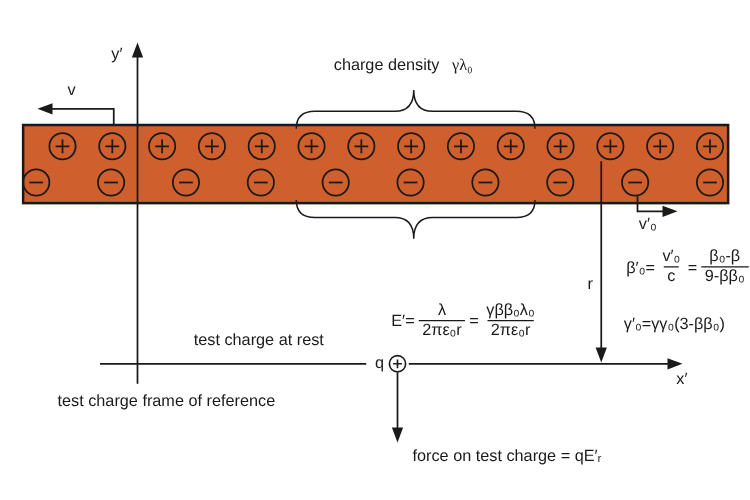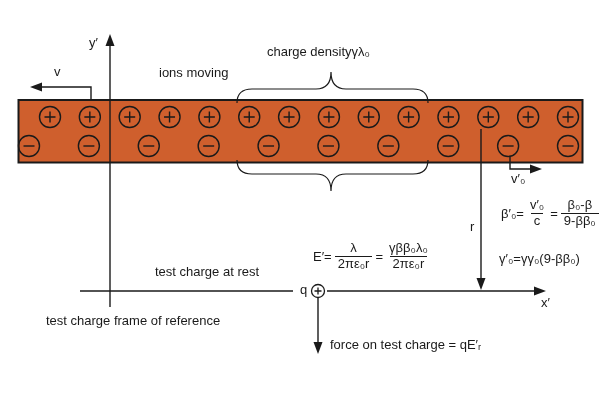--- a/index.html
+++ b/index.html
@@ -2,21 +2,21 @@
 <html><head>
 <meta charset="utf-8">
 <style>
   html,body{margin:0;padding:0;background:#fff;}
   .stage{
     position:relative;width:600px;height:400px;background:#ffffff;
     font-family:"Liberation Sans",sans-serif;color:#1a1a1a;overflow:hidden;
   }
   svg.overlay{position:absolute;left:0;top:0;width:600px;height:400px;}
   .lbl{position:absolute;font-size:13px;line-height:1.1;white-space:nowrap;}
-  .lbl .gap{}
+  .lbl .gap{margin-left:10px;font-family:Liberation Serif, serif;}
   .formula{position:absolute;display:flex;align-items:center;font-size:13px;gap:3px;white-space:nowrap;}
   .frac{display:inline-flex;flex-direction:column;align-items:center;line-height:1.12;}
   .frac .num{padding:0 3px;}
   .frac .den{border-top:1px solid #1a1a1a;padding:0 3px;}
 </style>
 </head>
 <body>
 
 <div class="stage">
 
@@ -158,36 +158,35 @@
     <path d="M 237 160 Q 237 174 252 174 H 316 Q 331 174 331 191 Q 331 174 346 174 H 413 Q 428 174 428 160" stroke="#1a1a1a" stroke-width="1.2"></path>
 
     <g stroke="#1a1a1a" stroke-width="1.3">
       <circle cx="318" cy="291" r="6.5" fill="#ffffff"></circle>
       <path d="M 314.5 291 H 321.5 M 318 287.5 V 294.5"></path>
     </g>
   </svg>
 
   <div class="lbl" style="left:89px;top:36px;">y′</div>
   <div class="lbl" style="left:54px;top:65px;">v</div>
-  <div class="lbl" style="left:159px;top:66px;">ions moving</div>
 
   <div class="lbl" style="left:267px;top:45px;">
     <span>charge density</span><span class="gap">γλ₀</span>
   </div>
 
 
 
   <div class="lbl" style="left:511px;top:172px;">v′₀</div>
   <div class="lbl" style="left:470px;top:220px;">r</div>
 
   <div class="lbl" style="left:46px;top:314px;">test charge frame of reference</div>
   <div class="lbl" style="left:155px;top:265px;">test charge at rest</div>
   <div class="lbl" style="left:300px;top:283px;">q</div>
   <div class="lbl" style="left:541px;top:296px;">x′</div>
-  <div class="lbl" style="left:330px;top:338px;">force on test charge = qE′ᵣ</div>
+  <div class="lbl" style="left:330px;top:358px;">force on test charge = qE′ᵣ</div>
 
   <div class="formula" style="left:313px;top:241px;">
     <span>E′=</span>
     <span class="frac">
       <span class="num">λ</span>
       <span class="den">2πε₀r</span>
     </span>
     <span>=</span>
     <span class="frac">
       <span class="num">γββ₀λ₀</span>
@@ -202,16 +201,16 @@
       <span class="den">c</span>
     </span>
     <span>=</span>
     <span class="frac">
       <span class="num">β₀-β</span>
       <span class="den">9-ββ₀</span>
     </span>
   </div>
 
   <div class="formula" style="left:499px;top:251px;">
-    <span>γ′₀=γγ₀(9-ββ₀)</span>
+    <span>γ′₀=γγ₀(3-ββ₀)</span>
   </div>
 
 </div>
 
 </body></html>

